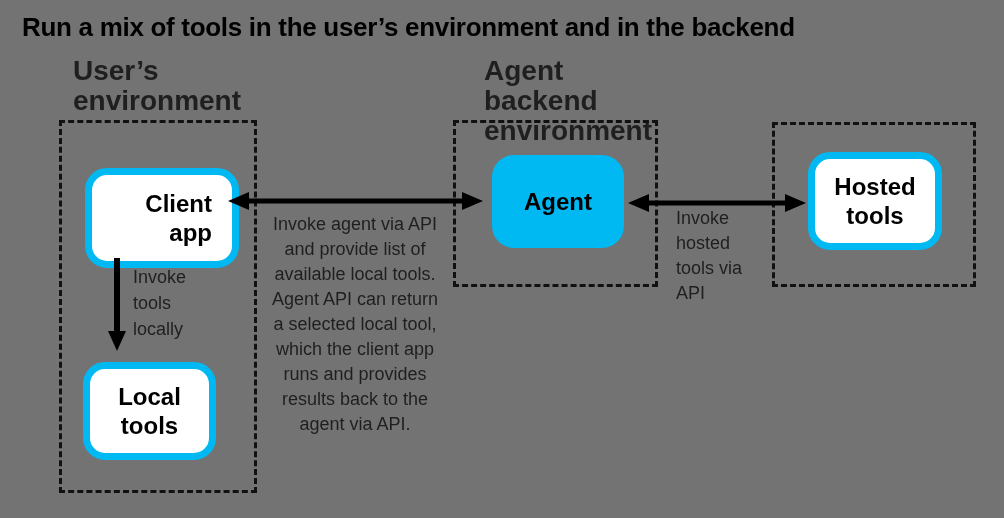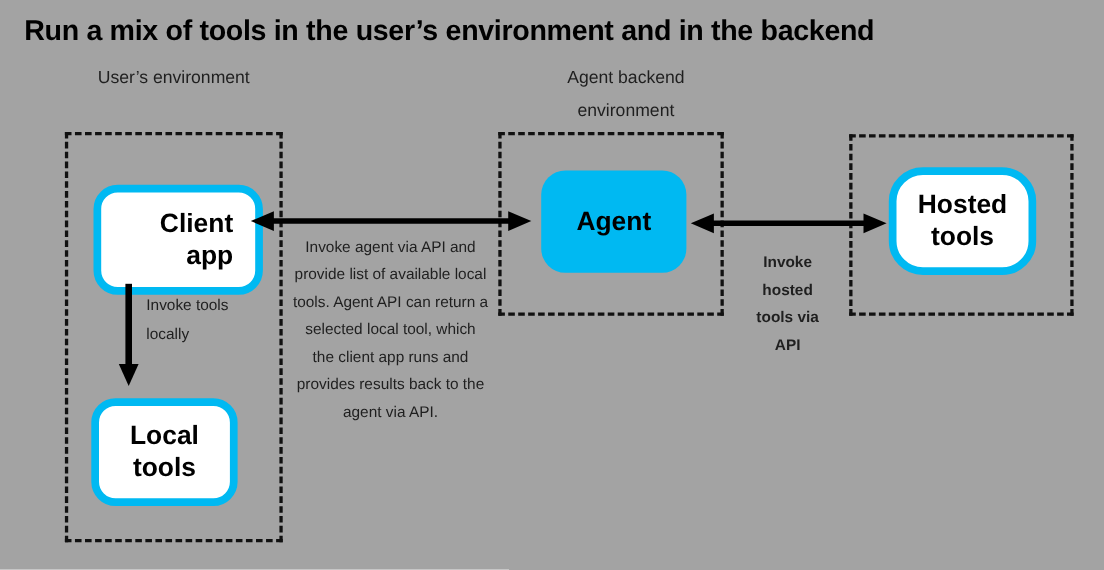--- a/index.html
+++ b/index.html
@@ -5,42 +5,43 @@
   * { margin: 0; padding: 0; box-sizing: border-box; }
   html, body { background: #ffffff; }
   body {
     font-family: "Liberation Sans", "DejaVu Sans", sans-serif;
     color: #1c1c1c;
   }
   .canvas {
     position: relative;
     width: 1004px;
     height: 518px;
-    background: #a3a3a3;
+    background: #737373;
     overflow: hidden;
     padding-left: 14px;
   }
   .title {
     position: absolute;
     left: 22px;
     top: 12px;
     font-size: 26px;
     font-weight: bold;
     letter-spacing: -0.3px;
     color: #000000;
     white-space: nowrap;
   }
   .env-label {
     position: absolute;
     top: 56px;
     width: 170px;
-    text-align: center;
-    font-size: 16px;
+    text-align: left;
+    font-size: 28px;
     line-height: 30px;
     color: #1f1f1f;
+    font-weight: bold;
   }
   .env-label.user  { left: 73px;  }
   .env-label.agent { left: 484px; }
   .env-label.tools { left: 789px; }
 
   .env-box {
     position: absolute;
     border: 3px dashed #111111;
     background: transparent;
   }
@@ -60,47 +61,46 @@
     font-size: 24px;
     font-weight: bold;
     line-height: 29px;
     color: #000000;
   }
   .node .node-label { max-width: 100px; }
   .node.client-app   { left: 85px;  top: 168px; width: 154px; height: 100px; text-align: right; }
   .node.local-tools  { left: 83px;  top: 362px; width: 133px; height: 98px;  }
   .node.agent        { left: 492px; top: 155px; width: 132px; height: 93px;
                        background: var(--accent, #00b9f2); border: none; }
-  .node.hosted-tools { left: 808px; top: 152px; width: 134px; height: 98px; border-radius: 31px;  }
+  .node.hosted-tools { left: 808px; top: 152px; width: 134px; height: 98px;  }
 
   .arrow-layer {
     position: absolute;
     left: 0; top: 0;
     width: 1004px;
     height: 518px;
     pointer-events: none;
   }
   .conn-label {
     position: absolute;
-    font-size: 14px;
+    font-size: 18px;
     line-height: 25px;
     color: #1f1f1f;
   }
   .conn-label.local {
     left: 133px; top: 264px; width: 86px;
     line-height: 26px; text-align: left;
   }
   .conn-label.agent-api {
     left: 266px; top: 212px; width: 178px;
     text-align: center;
   }
   .conn-label.hosted-api {
-    left: 676px; top: 226px; width: 80px;
-    text-align: center;
-    font-weight: bold;
+    left: 676px; top: 206px; width: 80px;
+    text-align: left;
   }
 </style>
 </head>
 <body>
 
 <div class="canvas" style="--accent:#00b9f2;">
 
   <div class="title">Run a mix of tools in the user’s environment and in the backend</div>
 
   <div class="env-label user">User’s environment</div>

